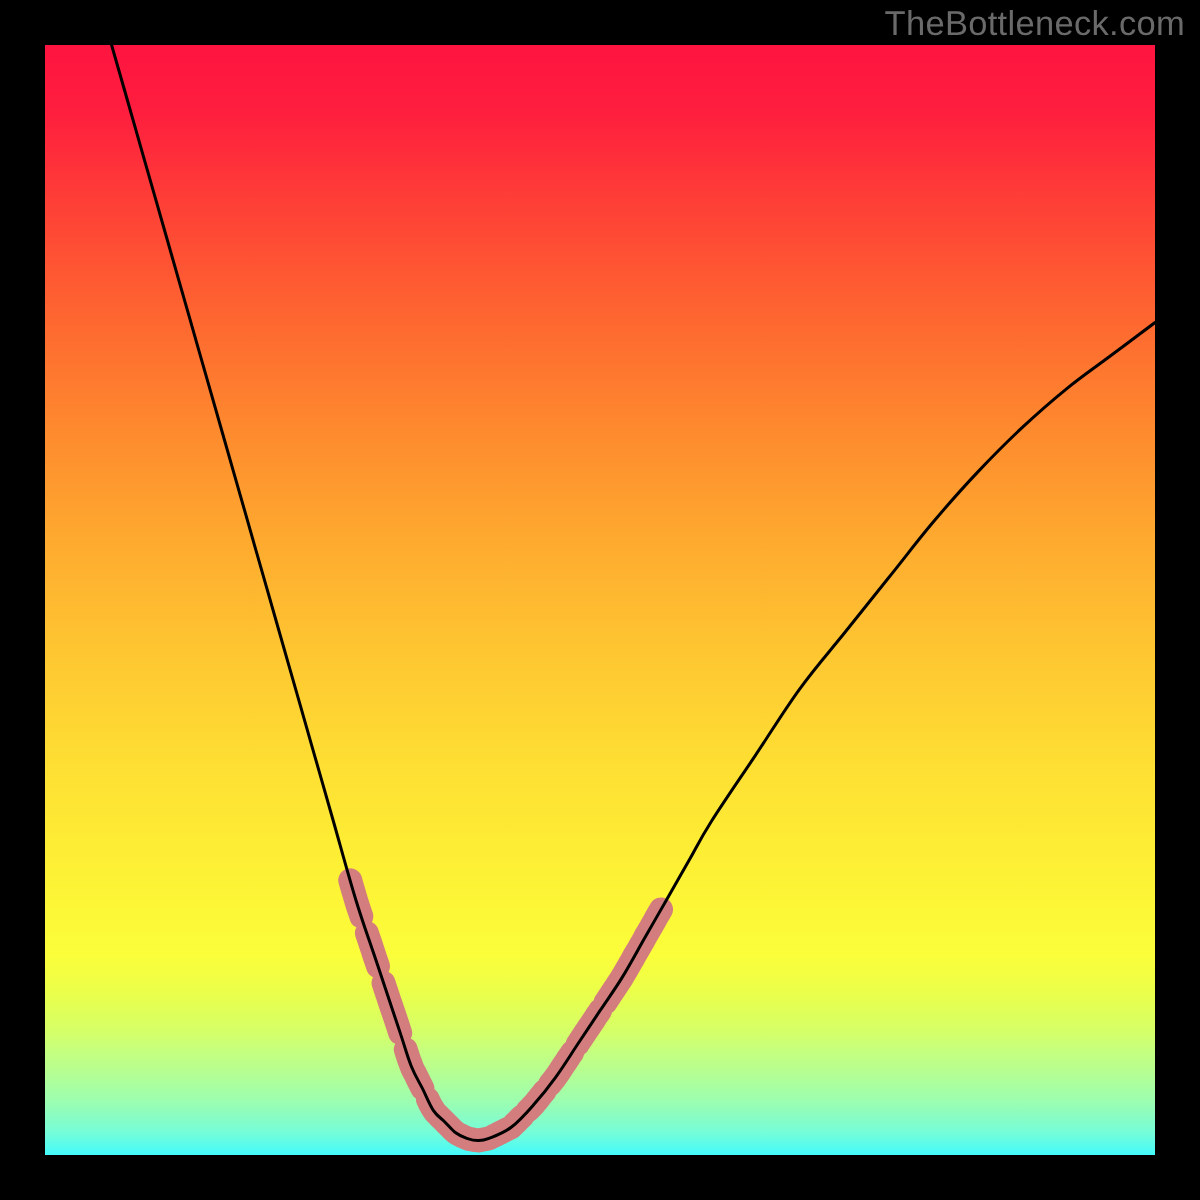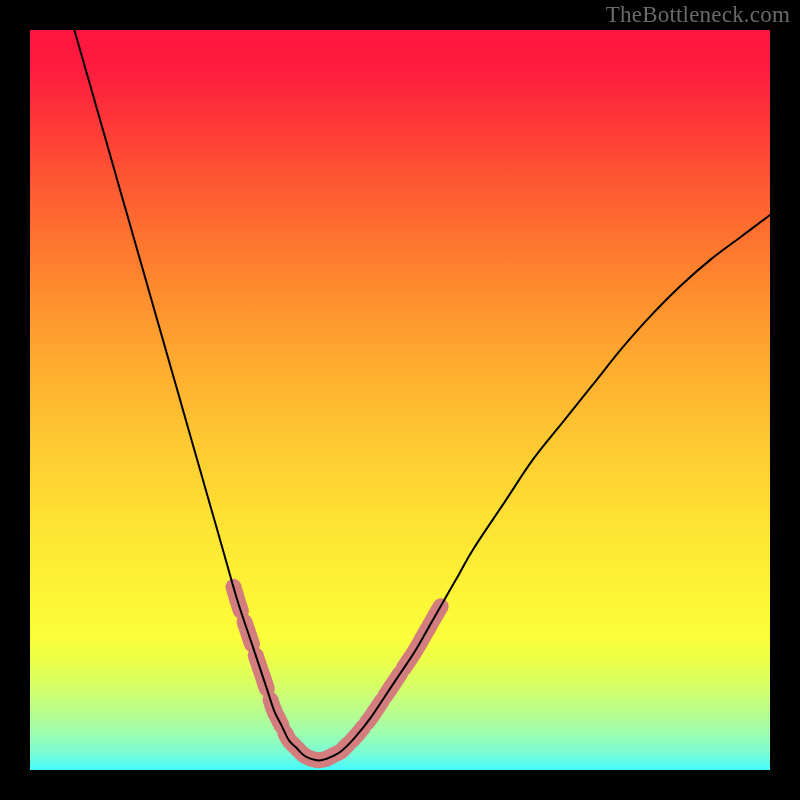--- a/index.html
+++ b/index.html
@@ -19,21 +19,21 @@
   }
   .watermark {
     position: absolute;
     top: 2px;
     right: 10px;
     color: #6a6a6a;
     font-size: 23px;
     letter-spacing: 0.2px;
     font-weight: 400;
     z-index: 10;
-    font-family: Liberation Serif, serif;
+    font-family: Liberation Sans, sans-serif;
   }
   .plot-area {
     position: absolute;
     left: 30px;
     top: 30px;
     width: 740px;
     height: 740px;
     background: linear-gradient(
       to bottom,
       #fe1440 0%,

